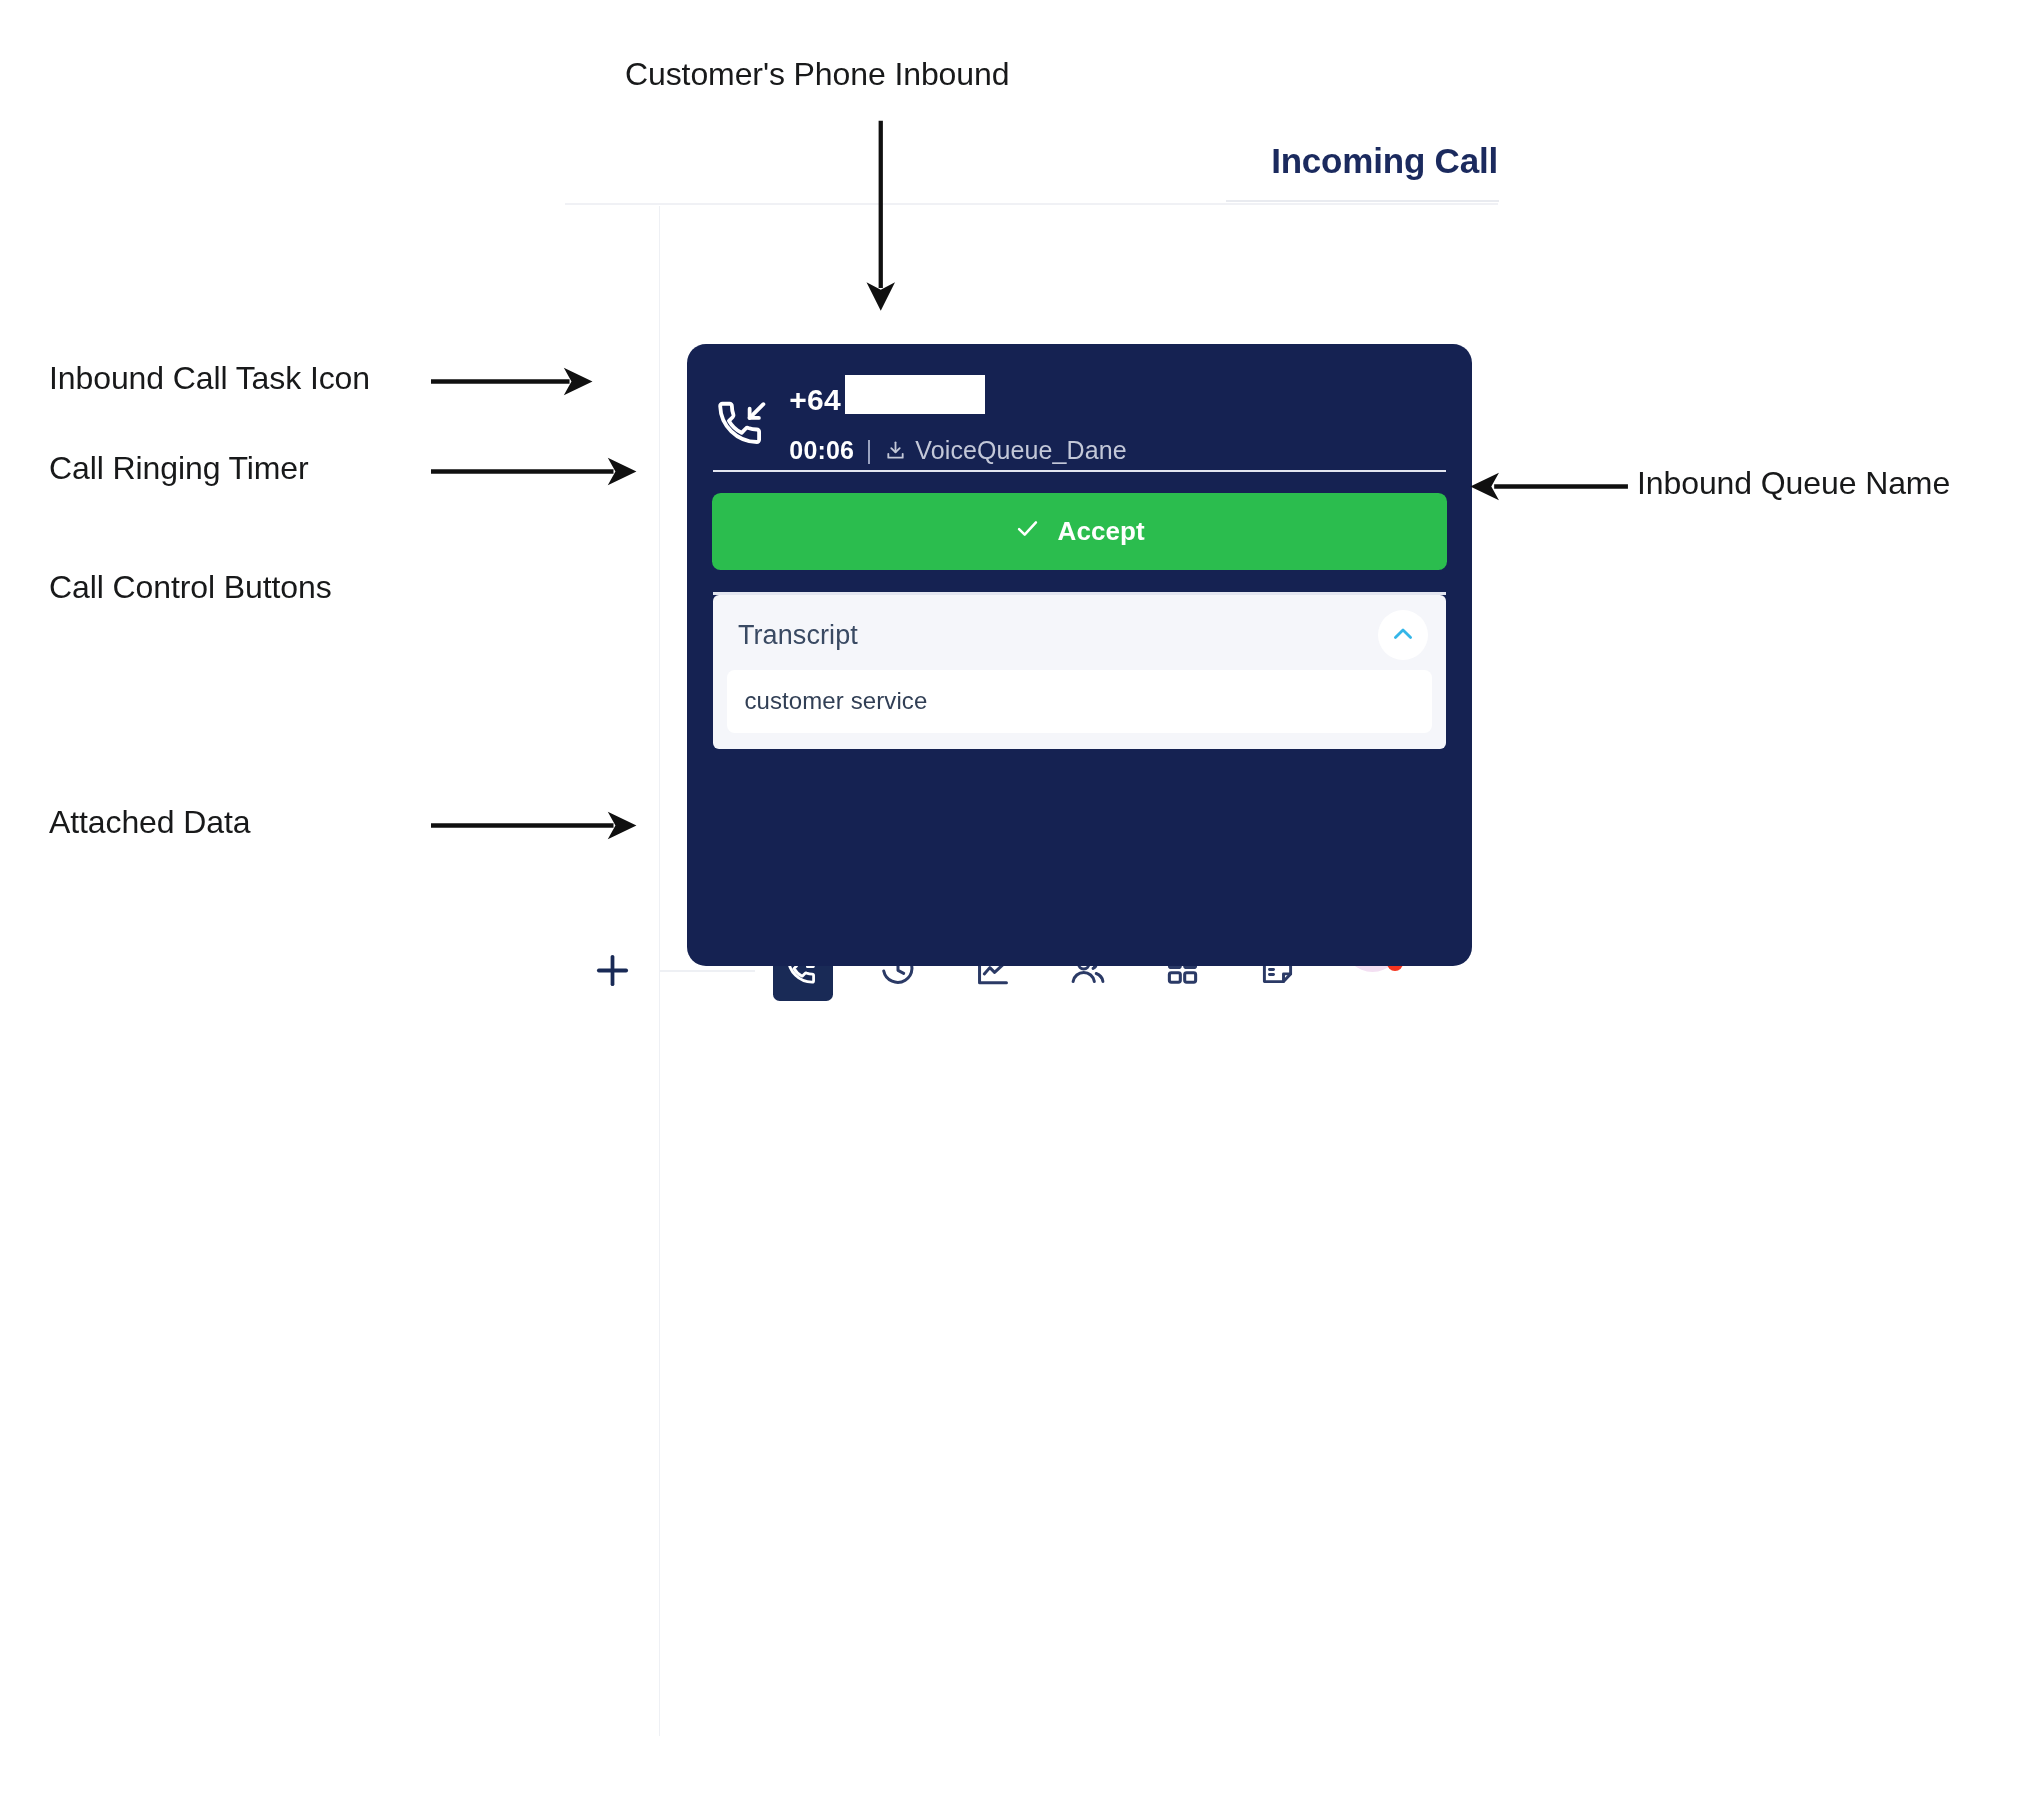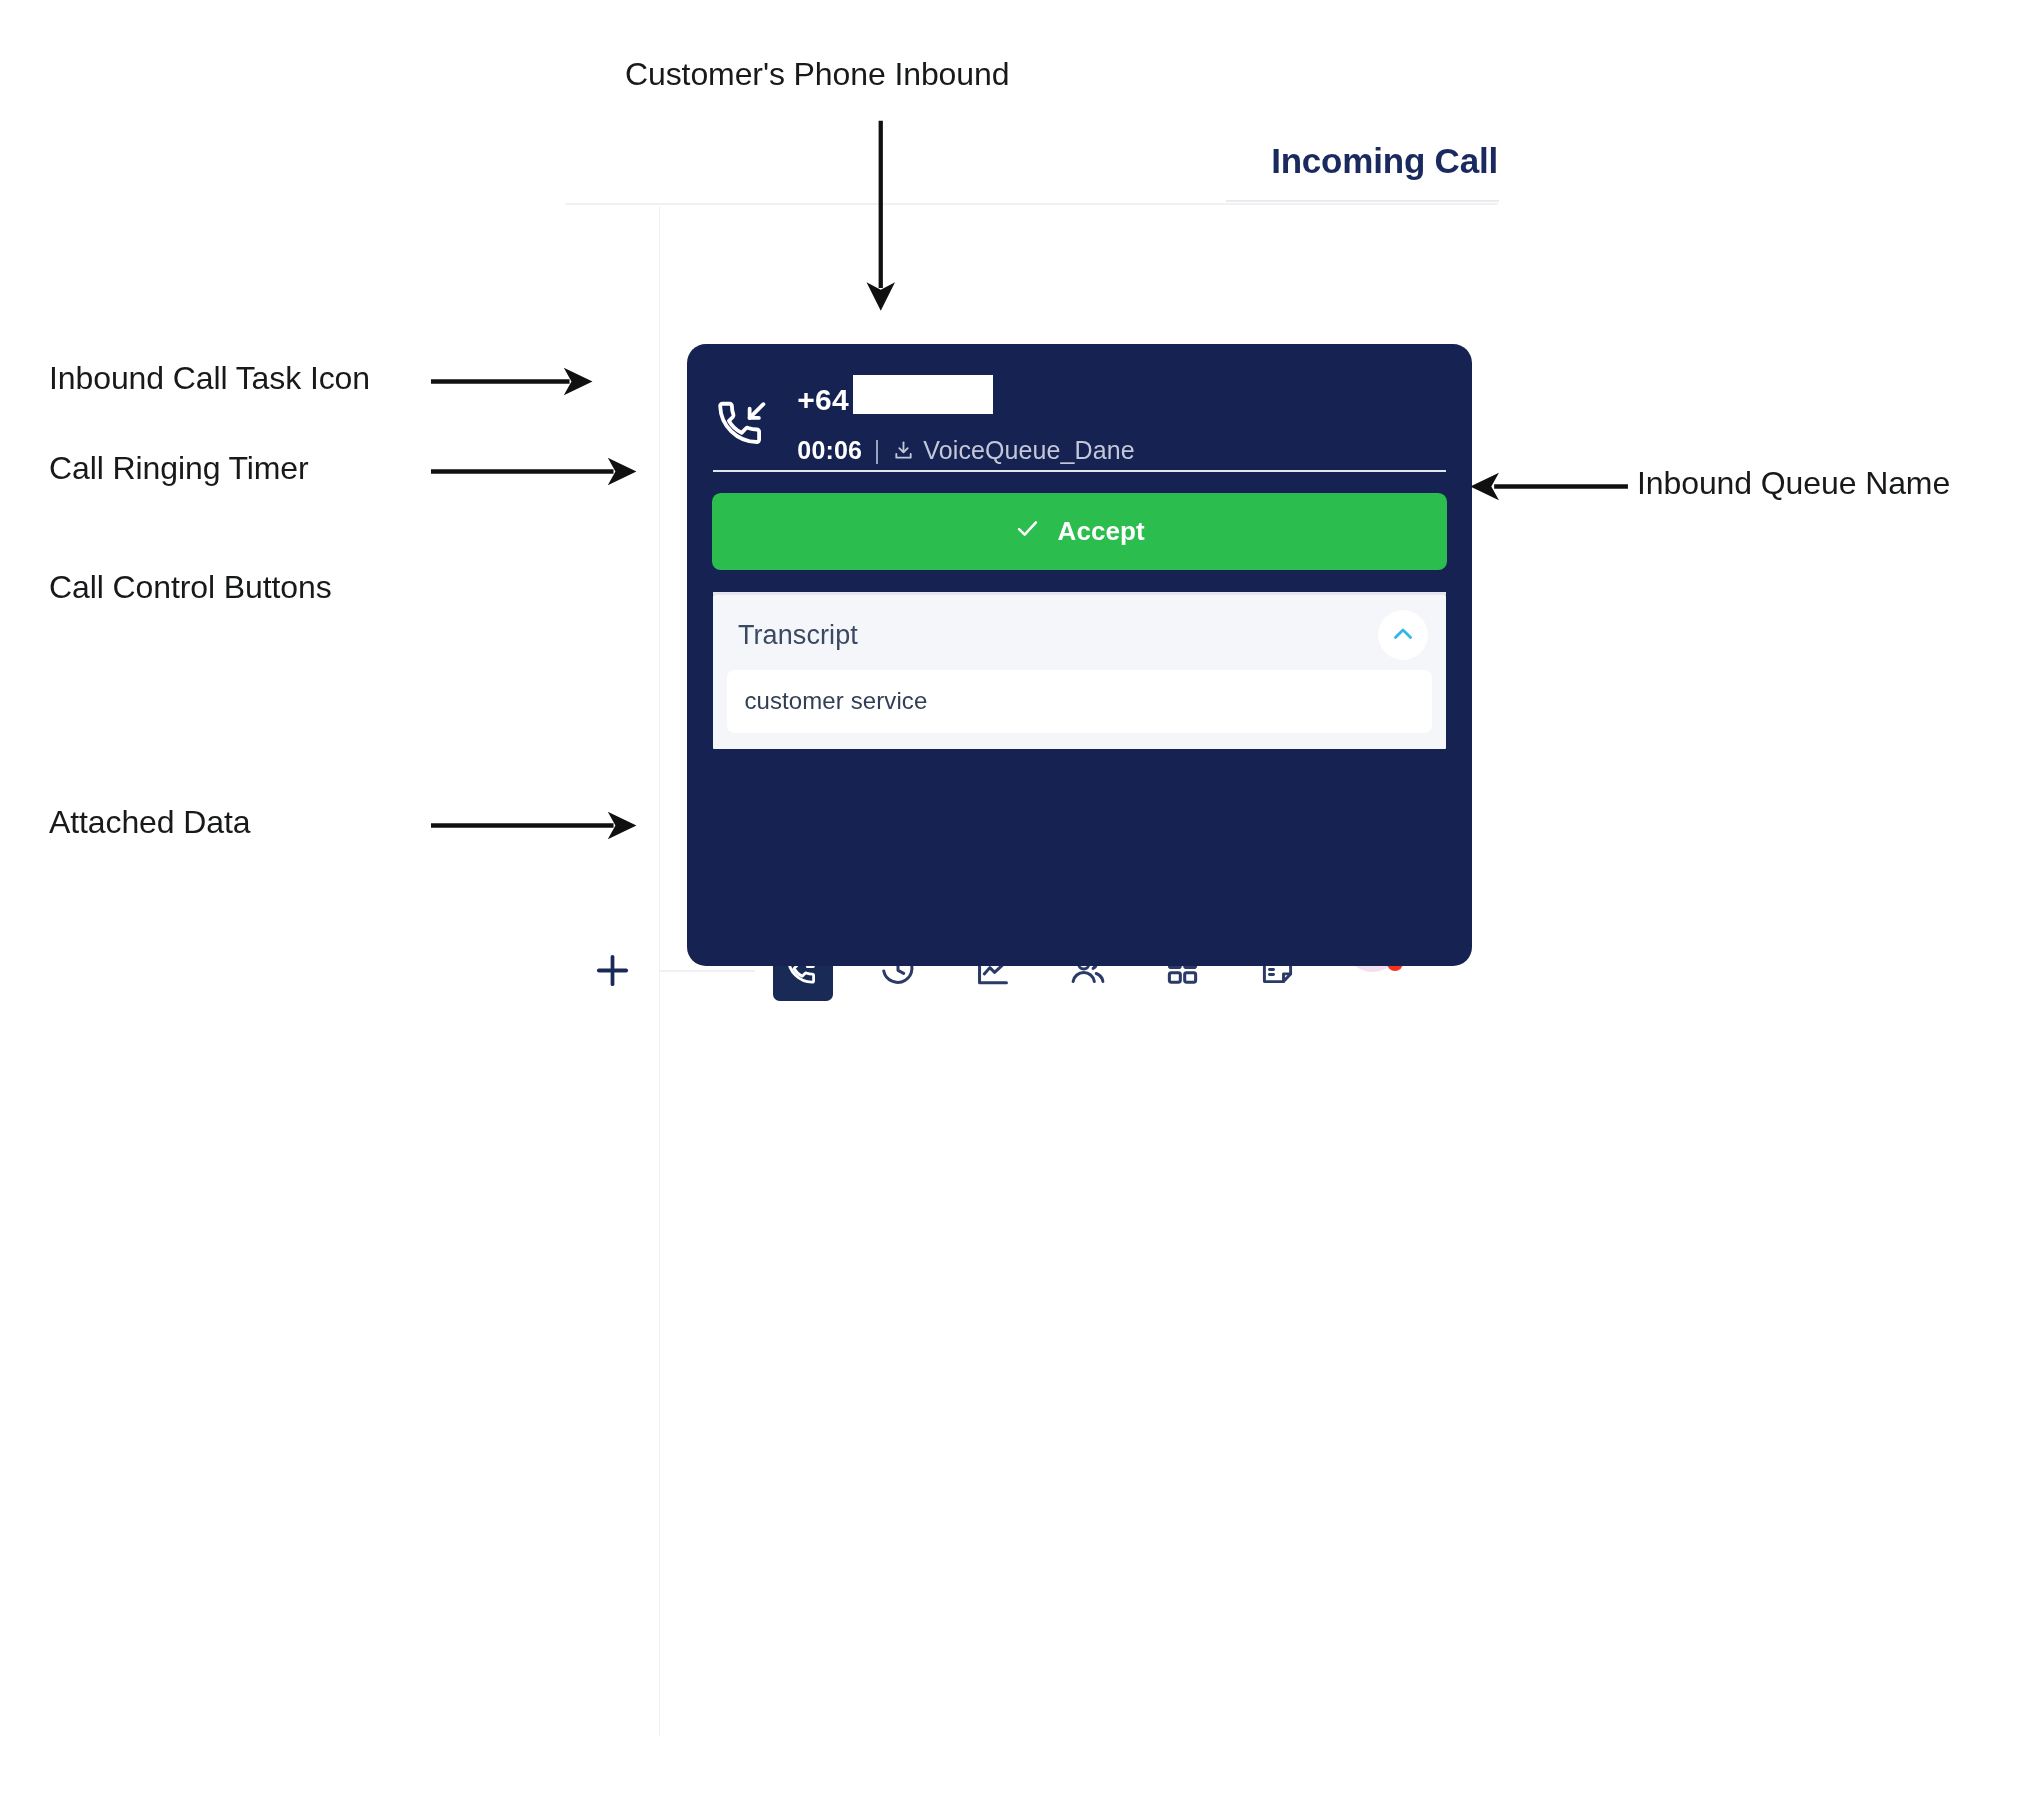--- a/index.html
+++ b/index.html
@@ -144,21 +144,20 @@
     background: #152252;
     border-radius: 19px;
     padding: 0 25px;
   }
 
   #call-head {
     display: flex;
     align-items: center;
     padding-top: 34px;
     height: 126px;
-    gap: 8px;
   }
 
   #call-head .phone-ico {
     width: 60px;
     flex: 0 0 60px;
     display: flex;
     align-items: center;
     justify-content: flex-start;
     margin-left: 2.9px;
   }
@@ -250,21 +249,21 @@
     color: #ffffff;
     font-size: 24px;
     font-weight: bold;
     padding: 19px 0 16.3px 1px;
     letter-spacing: 0.1px;
   }
 
   
   #transcript-panel {
     background: #f5f6fa;
-    border-radius: 1px;
+    border-radius: 6px;
     padding: 12.4px 14.4px 16.3px 14.4px;
     margin: 0 1px;
   }
 
   #transcript-head {
     display: flex;
     align-items: center;
     justify-content: space-between;
     height: 56px;
     padding: 0 3.8px 0 10.5px;

